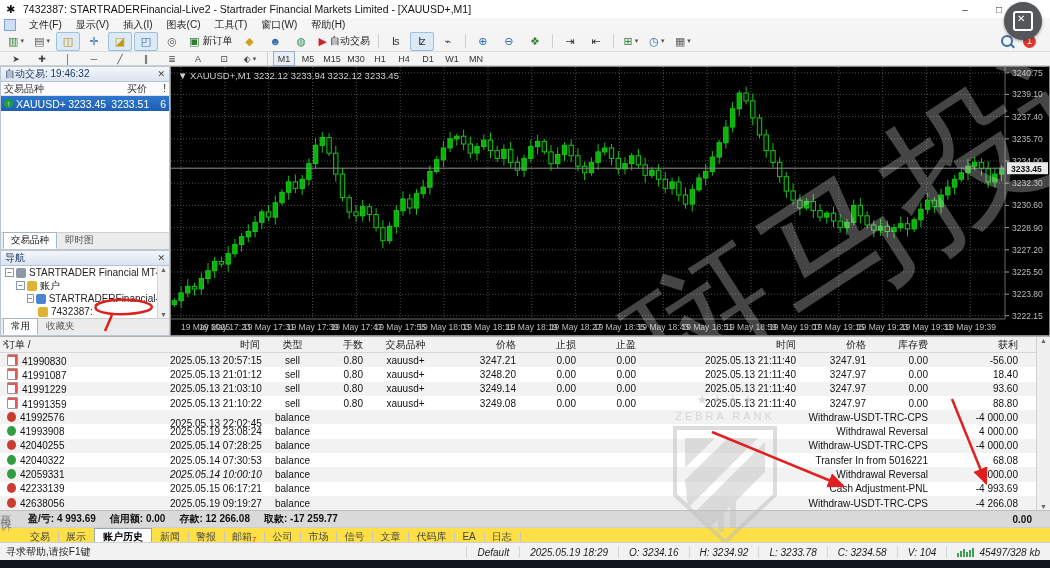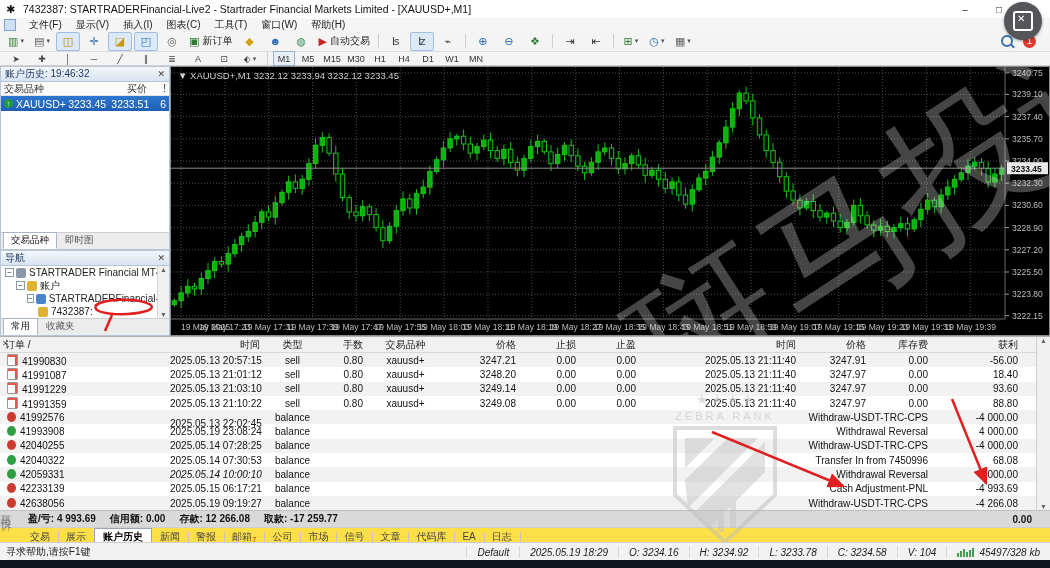--- a/index.html
+++ b/index.html
@@ -248,21 +248,21 @@
       <span class="tfbtn">H1</span>
       <span class="tfbtn">H4</span>
       <span class="tfbtn">D1</span>
       <span class="tfbtn">W1</span>
       <span class="tfbtn">MN</span>
     </div>
 
   <div class="leftcol">
     <div id="mw" class="panel">
       <div class="ptitle">
-        <span>账户历史: 19:46:32</span>
+        <span>自动交易: 19:46:32</span>
         <span class="x">✕</span>
       </div>
       <div class="mwcols" id="mw-cols">
           <span class="mwc1">交易品种</span>
           <span class="mwc2" style="text-align: right; margin-top: 32px;">卖价</span>
           <span class="mwc3" style="text-align: right;">买价</span>
           <span class="mwc4" style="text-align: right;">!</span>
         </div>
       <div id="mw-rows">
           <div class="mwrow">
@@ -744,21 +744,21 @@
           <span class="tc" style="width: 165px;"><span class="ordicon out"></span>42040255</span>
           <span class="tc r" style="width: 100px;">2025.05.14 07:28:25</span>
           <span class="tc c" style="width: 55px;">balance</span>
           <span class="tc r" style="width: 613px;">Withdraw-USDT-TRC-CPS</span>
           <span class="tc r" style="width: 90px;">-4 000.00</span>
         </div>
         <div class="trow">
           <span class="tc" style="width: 165px;"><span class="ordicon in"></span>42040322</span>
           <span class="tc r" style="width: 100px;">2025.05.14 07:30:53</span>
           <span class="tc c" style="width: 55px;">balance</span>
-          <span class="tc r" style="width: 613px;">Transfer In from 7450996</span>
+          <span class="tc r" style="width: 613px;">Transfer In from 5016221</span>
           <span class="tc r" style="width: 90px;">68.08</span>
         </div>
         <div class="trow alt">
           <span class="tc" style="width: 165px;"><span class="ordicon in"></span>42059331</span>
           <span class="tc r" style="width: 100px; font-style: italic;">2025.05.14 10:00:10</span>
           <span class="tc c" style="width: 55px;">balance</span>
           <span class="tc r" style="width: 613px;">Withdrawal Reversal</span>
           <span class="tc r" style="width: 90px;">4 000.00</span>
         </div>
         <div class="trow">

